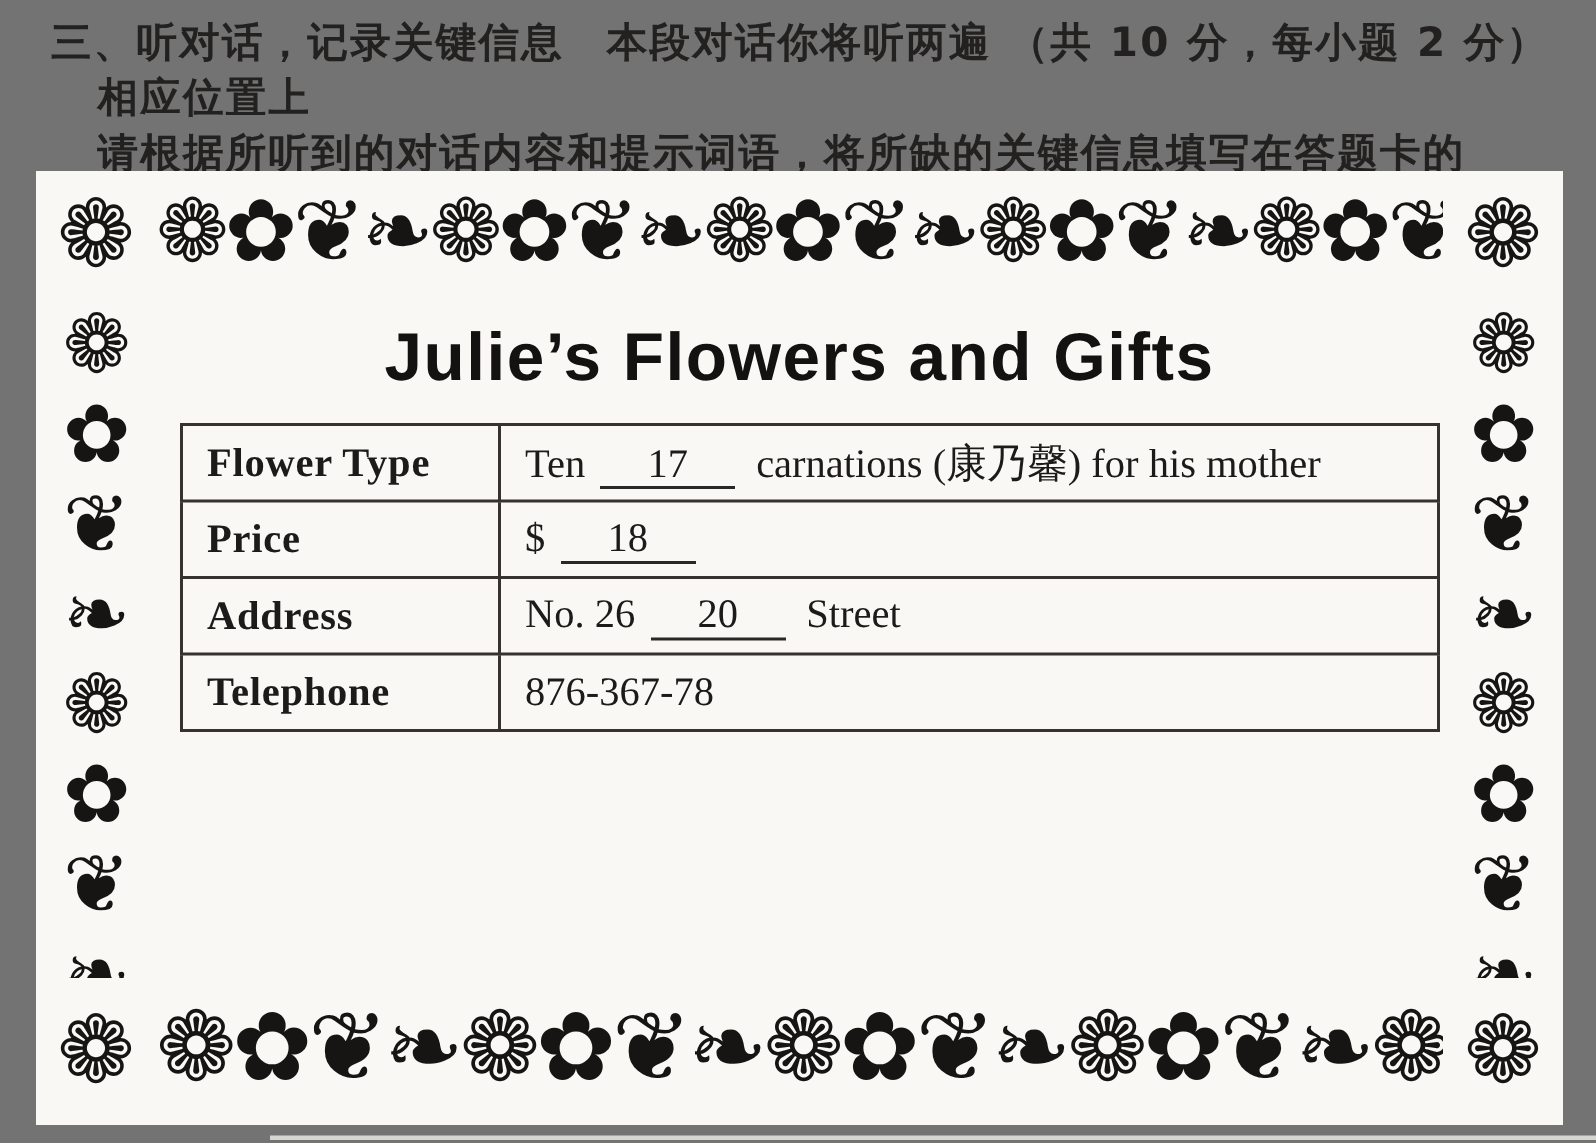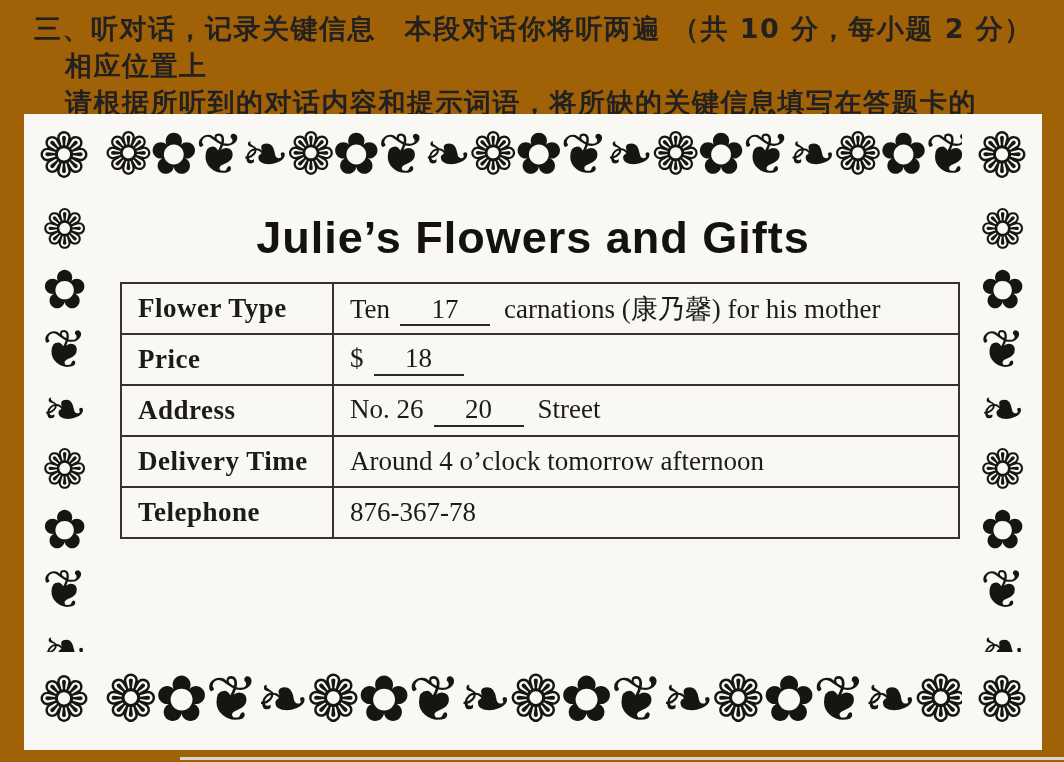--- a/index.html
+++ b/index.html
@@ -2,21 +2,21 @@
 <html><head>
 <meta charset="utf-8">
 <style>
   * { box-sizing: border-box; }
   html, body { margin: 0; padding: 0; background: #e9e7e4; }
 
   .page {
     position: relative;
     width: 1064px;
     height: 762px;
-    background: #a16207;
+    background: #737373;
     overflow: hidden;
     font-family: "Liberation Serif", serif;
     color: #1d1b1a;
   }
 
   
   .instructions {
     position: absolute;
     top: 10px; left: 34px;
     width: 1006px;
@@ -147,24 +147,20 @@
             </tr>
             <tr>
               <td class="lbl">Price</td>
               <td class="val"><span>$</span><span class="blank">18</span></td>
             </tr>
             <tr>
               <td class="lbl">Address</td>
               <td class="val"><span>No. 26</span><span class="blank">20</span><span class="post">Street</span></td>
             </tr>
             <tr>
-              <td class="lbl">Delivery Time</td>
-              <td class="val"><span>Around 4 o’clock tomorrow afternoon</span></td>
-            </tr>
-            <tr>
               <td class="lbl">Telephone</td>
               <td class="val"><span>876-367-78</span></td>
             </tr>
           </tbody>
       </table>
     </div>
 
     <div class="orn orn-v">❁✿❦❧❁✿❦❧❁✿❦❧❁✿❦❧❁✿❦❧</div>
 
     <div class="orn orn-c bc">❁</div>

